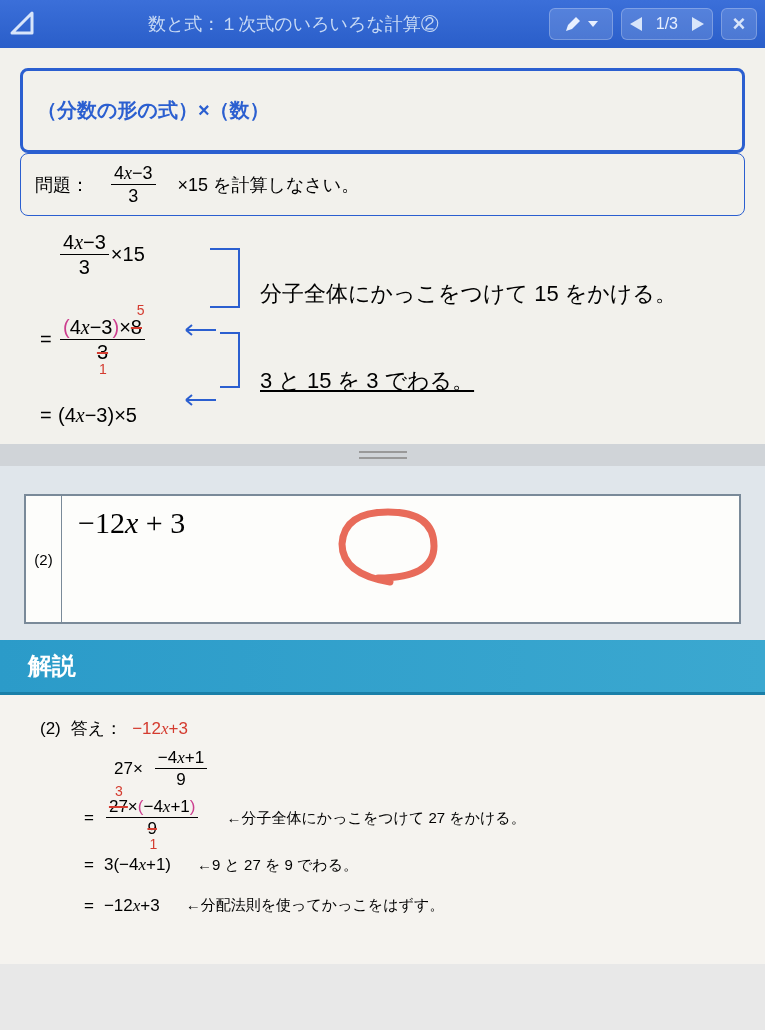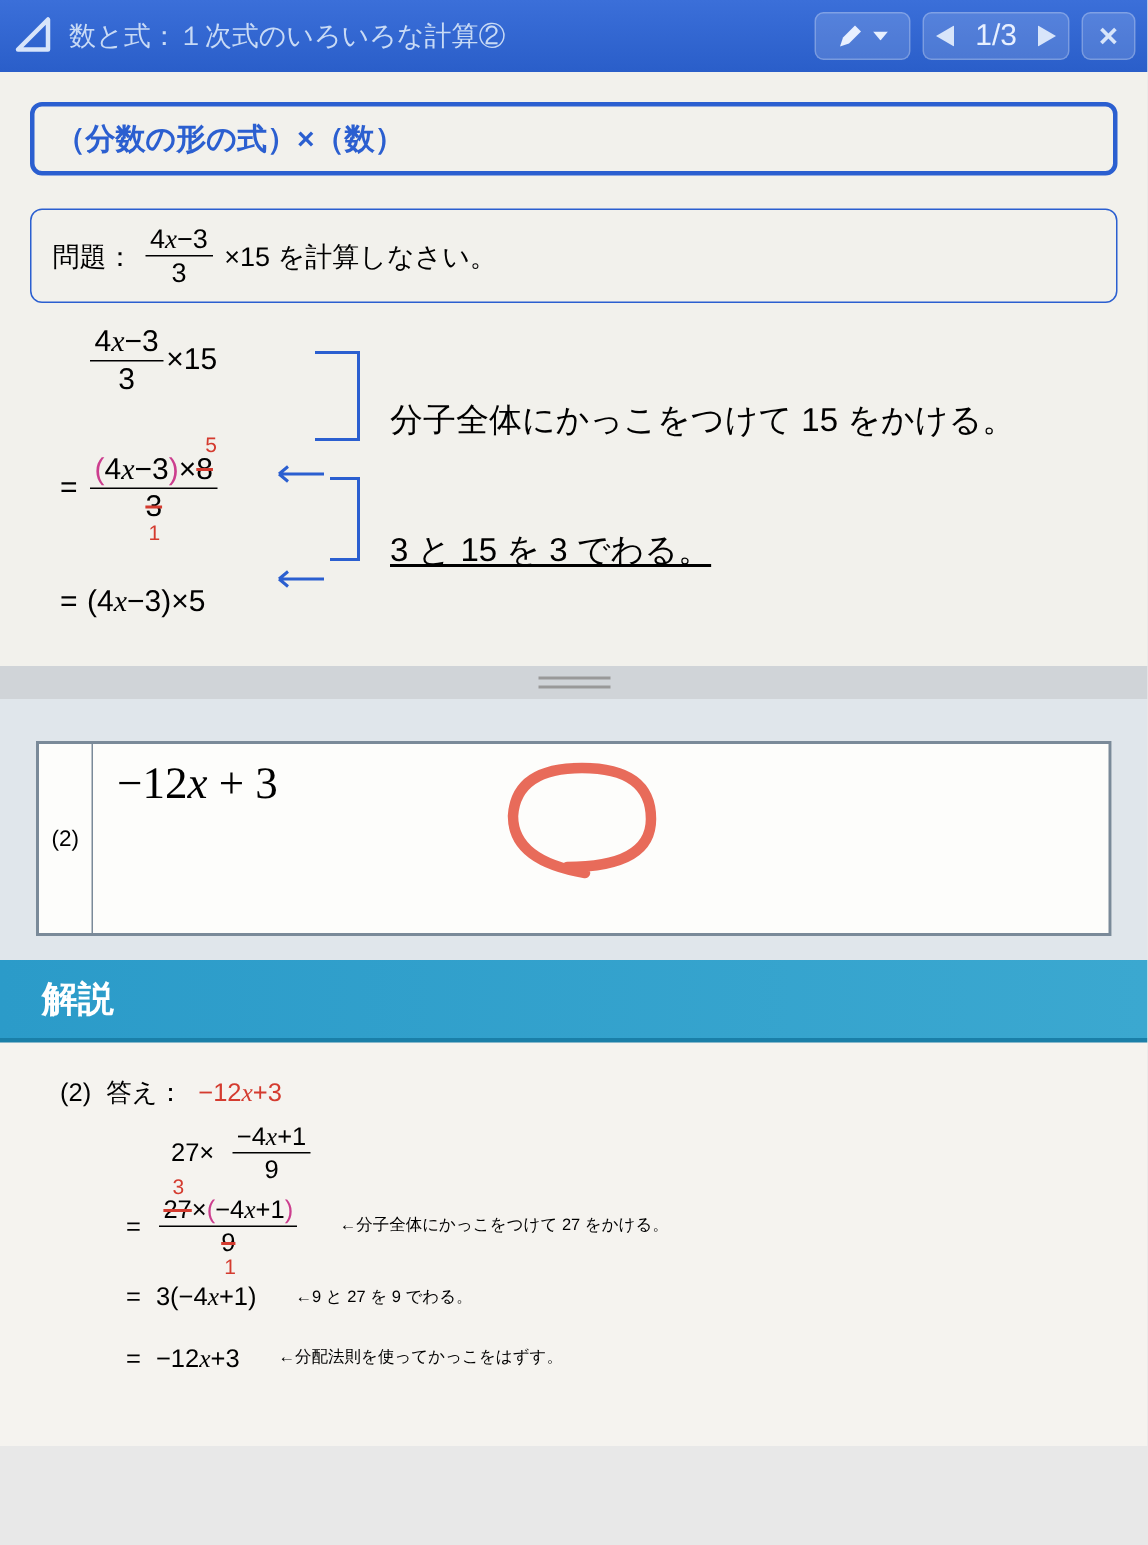--- a/index.html
+++ b/index.html
@@ -20,20 +20,21 @@
   gap: 8px;
 }
 .logo {
   display: flex;
   align-items: center;
 }
 .header-title {
   flex: 1;
   font-size: 18px;
   color: #c8daf5;
+  text-align: center;
 }
 .header-btn {
   background: rgba(255,255,255,0.15);
   border: 1px solid rgba(255,255,255,0.25);
   border-radius: 6px;
   height: 32px;
   display: flex;
   align-items: center;
   justify-content: center;
   color: #d8e5fa;
@@ -48,46 +49,45 @@
   border-radius: 6px;
   height: 32px;
 }
 .nav-arrow {
   width: 28px;
   display: flex;
   align-items: center;
   justify-content: center;
   cursor: pointer;
 }
-.nav-counter { padding: 0 6px; font-size: 20px; color: #e8f0ff; }
+.nav-counter { padding: 0 6px; font-size: 16px; color: #e8f0ff; }
 .close-btn { width: 36px; font-size: 22px; font-weight: bold; }
 .explain-pane {
   background: #f2f1ec;
   padding: 20px 20px 10px 20px;
   height: 396px;
   overflow: hidden;
 }
 .section-title {
   border: 3px solid #2b5fd0;
   border-radius: 8px;
-  padding: 8px 14px;
+  padding: 26px 14px;
   font-size: 20px;
   font-weight: bold;
   color: #2b5fd0;
-  margin-bottom: 22px;
 }
 .problem-box {
   border: 1px solid #2b5fd0;
   border-radius: 8px;
   padding: 10px 14px;
   font-size: 18px;
   margin-bottom: 16px;
   display: flex;
   align-items: center;
-  gap: 6px;
+  gap: 20px;
 }
 .frac {
   display: inline-flex;
   flex-direction: column;
   align-items: center;
   vertical-align: middle;
   line-height: 1;
   margin: 0 2px;
 }
 .frac .num { border-bottom: 1.5px solid #000; padding: 0 3px 2px; }
@@ -164,21 +164,21 @@
   border-bottom: 3px solid #1a7fa8;
 }
 .solution-body {
   padding: 18px 40px;
   font-size: 17px;
   line-height: 1.9;
 }
 .sol-line { display: flex; align-items: center; gap: 10px; margin-bottom: 4px; }
 .sol-indent { padding-left: 74px; }
 .sol-step { padding-left: 44px; }
-.note-inline { font-size: 11px; margin-left: 16px; text-align: right; }
+.note-inline { font-size: 15px; margin-left: 16px; text-align: right; }
 .ans-red { color: #d43b2f; }
 .overwrite { position: relative; display: inline-block; }
 .over-top { position: absolute; top: -14px; left: 6px; font-size: 14px; }
 .over-bot { position: absolute; bottom: -14px; left: 2px; font-size: 14px; }
 </style>
 </head>
 <body>
 
 <div class="header">
   <div class="logo">

